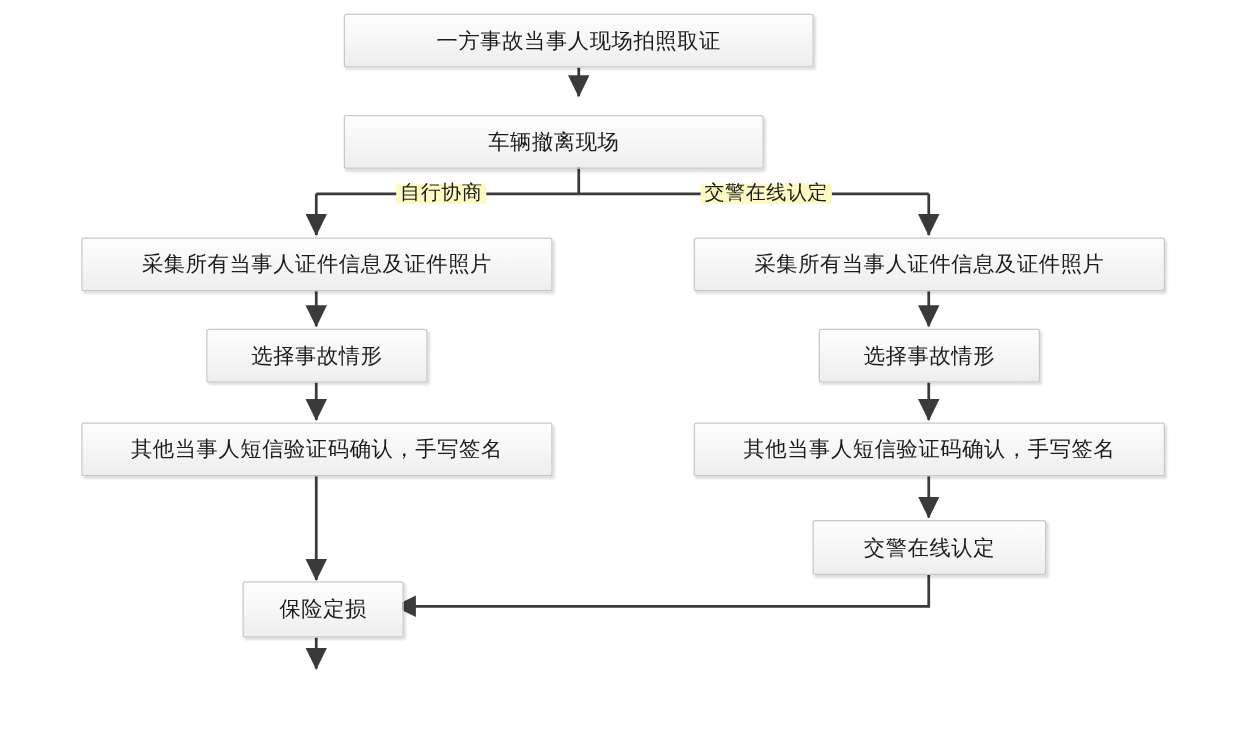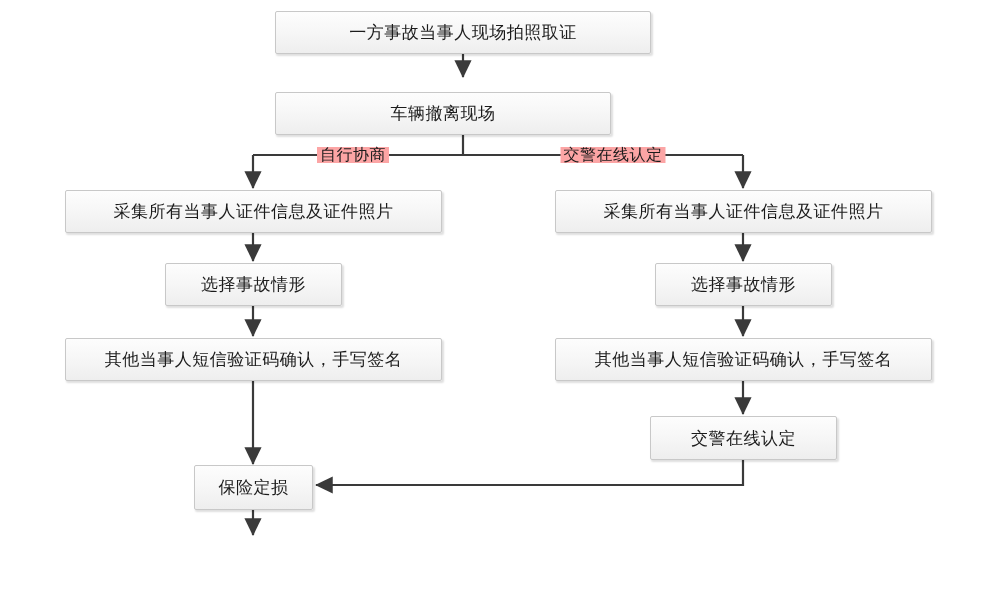--- a/index.html
+++ b/index.html
@@ -37,21 +37,21 @@
     align-items: center;
     justify-content: center;
     color: #1b1b1b;
     font-size: 17px;
     letter-spacing: 0.5px;
     white-space: nowrap;
     line-height: 1;
   }
   .edge-label {
     position: absolute;
-    background: #fca5a5;
+    background: #fef9c3;
     color: #1b1b1b;
     font-size: 16px;
     letter-spacing: 0.5px;
     line-height: 1;
     padding: 0 3px;
     white-space: nowrap;
     transform: translate(-50%, -50%);
   }
 </style>
 </head>
@@ -111,21 +111,21 @@
   </div>
 
   <div class="node" style="left:165px; top:263px; width:177px; height:43px;">
     <span>选择事故情形</span>
   </div>
 
   <div class="node" style="left:65px; top:338px; width:377px; height:43px;">
     <span>其他当事人短信验证码确认，手写签名</span>
   </div>
 
-  <div class="node" style="left:194px; top:465px; width:119px; height:45px;">
+  <div class="node" style="left:194px; top:465px; width:129px; height:45px;">
     <span>保险定损</span>
   </div>
 
 
   <div class="node" style="left:555px; top:190px; width:377px; height:43px;">
     <span>采集所有当事人证件信息及证件照片</span>
   </div>
 
   <div class="node" style="left:655px; top:263px; width:177px; height:43px;">
     <span>选择事故情形</span>

